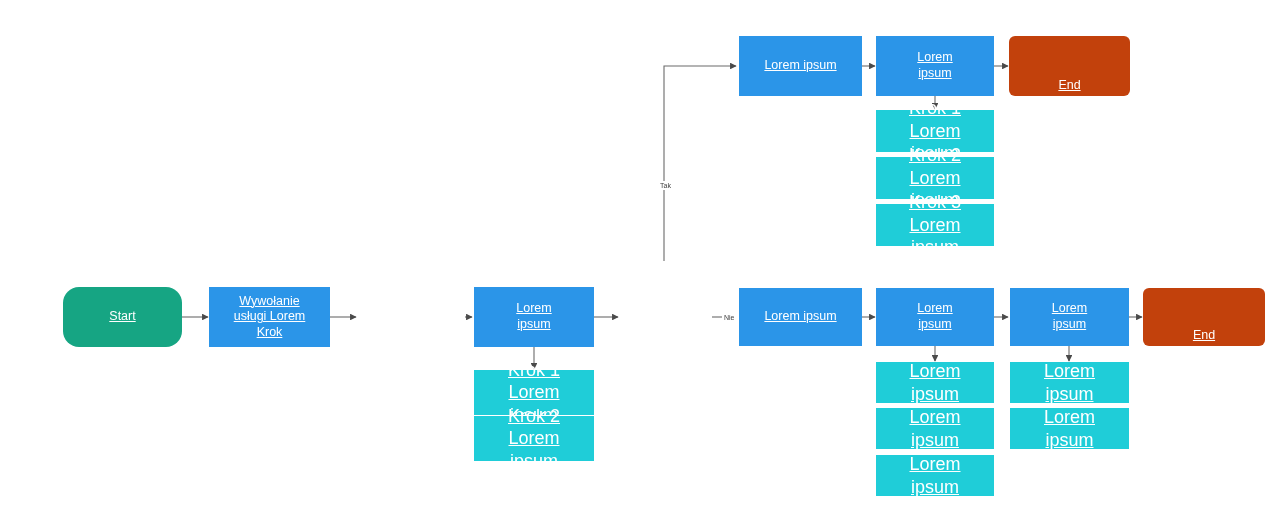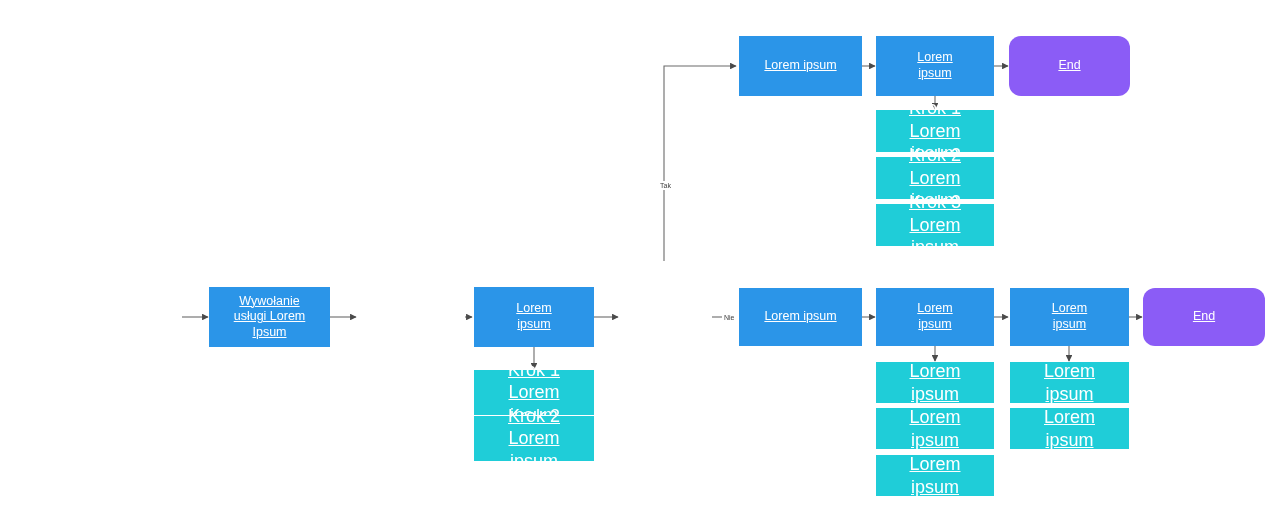--- a/index.html
+++ b/index.html
@@ -30,23 +30,24 @@
     display:block;
     width:100%;
     pointer-events:none;
   }
   .n-start{
     background:#16a583;
     border-radius:16px;
     font-size:12.5px;
   }
   .n-end{
-    background:#8b5cf6;
-    border-radius:12px;
+    background:#c2410c;
+    border-radius:6px;
     font-size:12.5px;
+    align-items:flex-end;
   }
   .n-proc{
     background:#2b95e8;
     font-size:12.5px;
   }
   .n-step{
     background:#1fcdd8;
     font-size:18px;
   }
   .n-io{
@@ -134,23 +135,26 @@
 
     <path class="edge" d="M 994 317 L 1008 317" marker-end="url(#arrow)"></path>
 
     <path class="edge" d="M 1129 317 L 1142 317" marker-end="url(#arrow)"></path>
 
     <path class="edge" d="M 935 346 L 935 361" marker-end="url(#arrow)"></path>
 
     <path class="edge" d="M 1069 346 L 1069 361" marker-end="url(#arrow)"></path>
   </svg>
 
+  <div class="node n-start" style="left:63px; top:287px; width:119px; height:60px;">
+    <span class="lbl">Start</span>
+  </div>
 
   <div class="node n-proc" style="left:209px; top:287px; width:121px; height:60px;">
-    <span class="lbl">Wywołanie usługi Lorem Ipsum</span>
+    <span class="lbl">Wywołanie usługi Lorem Krok</span>
   </div>
 
 
   <div class="node n-proc" style="left:474px; top:287px; width:120px; height:60px;">
     <span class="lbl">Lorem ipsum</span>
   </div>
 
   <div class="node n-step" style="left:474px; top:370px; width:120px; height:45px;">
     <span class="lbl">Krok 1 Lorem ipsum</span>
   </div>

